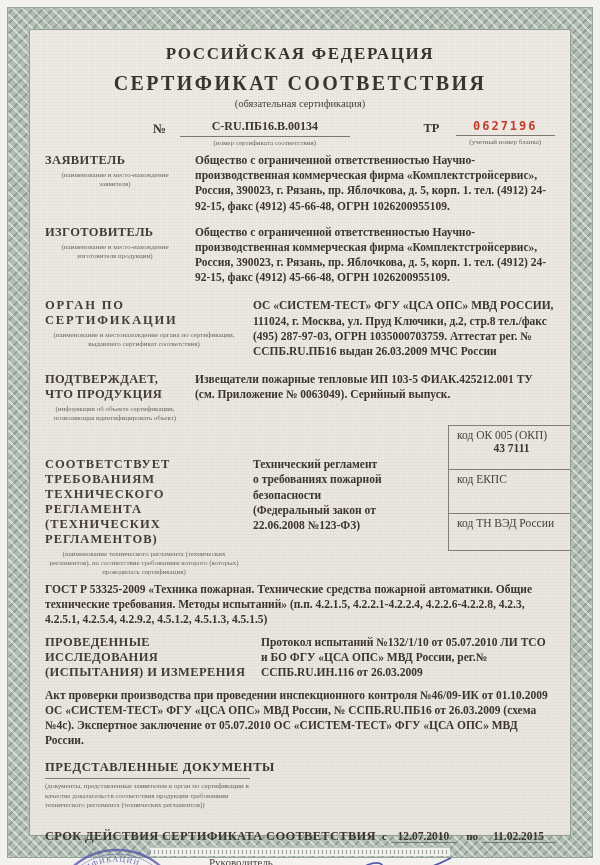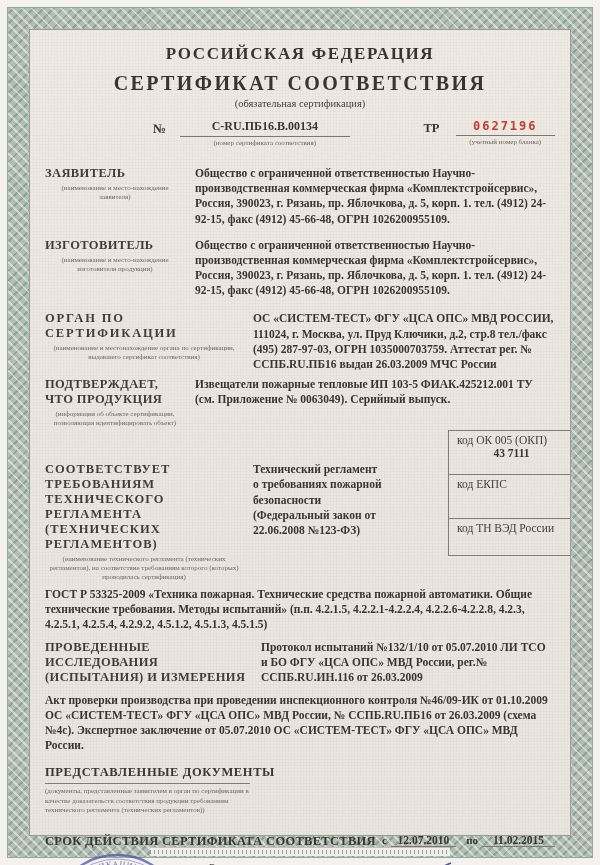--- a/index.html
+++ b/index.html
@@ -57,21 +57,21 @@
   .c1{height:44px;}.c2{height:44px;}.c3{height:37px;}
   .comp-inner{display:flex;padding-top:32px;padding-right:150px;}
   .comp-inner .lab{width:208px;}
 
   .para{font-size:11.5px;font-weight:bold;line-height:1.32;color:#3b352e;}
 
   .doc-sec{margin-top:12px;}
   .doc-line{width:205px;border-bottom:1px solid #837d74;height:3px;margin-bottom:3px;}
   .doc-cap{width:220px;font-size:7px;color:#6d675f;line-height:1.35;}
 
-  .valid-row{display:flex;align-items:flex-start;margin-top:18px;}
+  .valid-row{display:flex;align-items:center;margin-top:18px;}
   .valid-lbl{font-size:12.5px;font-weight:bold;letter-spacing:.3px;white-space:nowrap;}
   .small-join{font-size:11px;font-weight:bold;margin:0 4px 0 6px;}
   .date-field{border-bottom:1px solid #7d776f;text-align:center;font-size:11.5px;font-weight:bold;}
   .df1{width:118px;}.df2{width:132px;margin-left:0;}
   .join2{margin-left:10px;}
 
   .sigs{position:relative;margin-top:8px;height:138px;}
   .stamp{position:absolute;left:2px;top:-6px;width:140px;height:140px;opacity:.92;}
   .role{position:absolute;width:182px;}
   .role .rt{font-size:11px;line-height:1.25;color:#4a443d;border-bottom:1px solid #837d74;
@@ -99,21 +99,21 @@
         <span class="fv">C-RU.ПБ16.В.00134</span>
         <span class="fc">(номер сертификата соответствия)</span>
       </span>
       <span class="tr-sign">ТР</span>
       <span class="field f-blank">
         <span class="fv red-num">0627196</span>
         <span class="fc">(учетный номер бланка)</span>
       </span>
     </div>
 
-    <div class="frow" style="margin-top:19px;">
+    <div class="frow" style="margin-top:6px;">
       <div class="lab">
         <div class="lt">ЗАЯВИТЕЛЬ</div>
         <div class="lc">(наименование и место-нахождение заявителя)</div>
       </div>
       <div class="val">Общество с ограниченной ответственностью Научно-производственная коммерческая фирма «Комплектстройсервис», Россия, 390023, г. Рязань, пр. Яблочкова, д. 5, корп. 1. тел. (4912) 24-92-15, факс (4912) 45-66-48, ОГРН 1026200955109.</div>
     </div>
 
     <div class="frow" style="margin-top:11px;">
       <div class="lab">
         <div class="lt">ИЗГОТОВИТЕЛЬ</div>
@@ -123,21 +123,21 @@
     </div>
 
     <div class="frow wide" style="margin-top:13px;">
       <div class="lab">
         <div class="lt" style="letter-spacing:1.8px;">ОРГАН ПО СЕРТИФИКАЦИИ</div>
         <div class="lc">(наименование и местонахождение органа по сертификации, выдавшего сертификат соответствия)</div>
       </div>
       <div class="val">ОС «СИСТЕМ-ТЕСТ» ФГУ «ЦСА ОПС» МВД РОССИИ, 111024, г. Москва, ул. Пруд Ключики, д.2, стр.8 тел./факс (495) 287-97-03, ОГРН 1035000703759. Аттестат рег. № ССПБ.RU.ПБ16 выдан 26.03.2009 МЧС России</div>
     </div>
 
-    <div class="frow" style="margin-top:5px;">
+    <div class="frow" style="margin-top:13px;">
       <div class="lab">
         <div class="lt">ПОДТВЕРЖДАЕТ, ЧТО ПРОДУКЦИЯ</div>
         <div class="lc">(информация об объекте сертификации, позволяющая идентифицировать объект)</div>
       </div>
       <div class="val">Извещатели пожарные тепловые ИП 103-5 ФИАК.425212.001 ТУ (см. Приложение № 0063049). Серийный выпуск.</div>
     </div>
 
     <div class="comp-block">
       <div class="codes">
         <div class="code c1">

